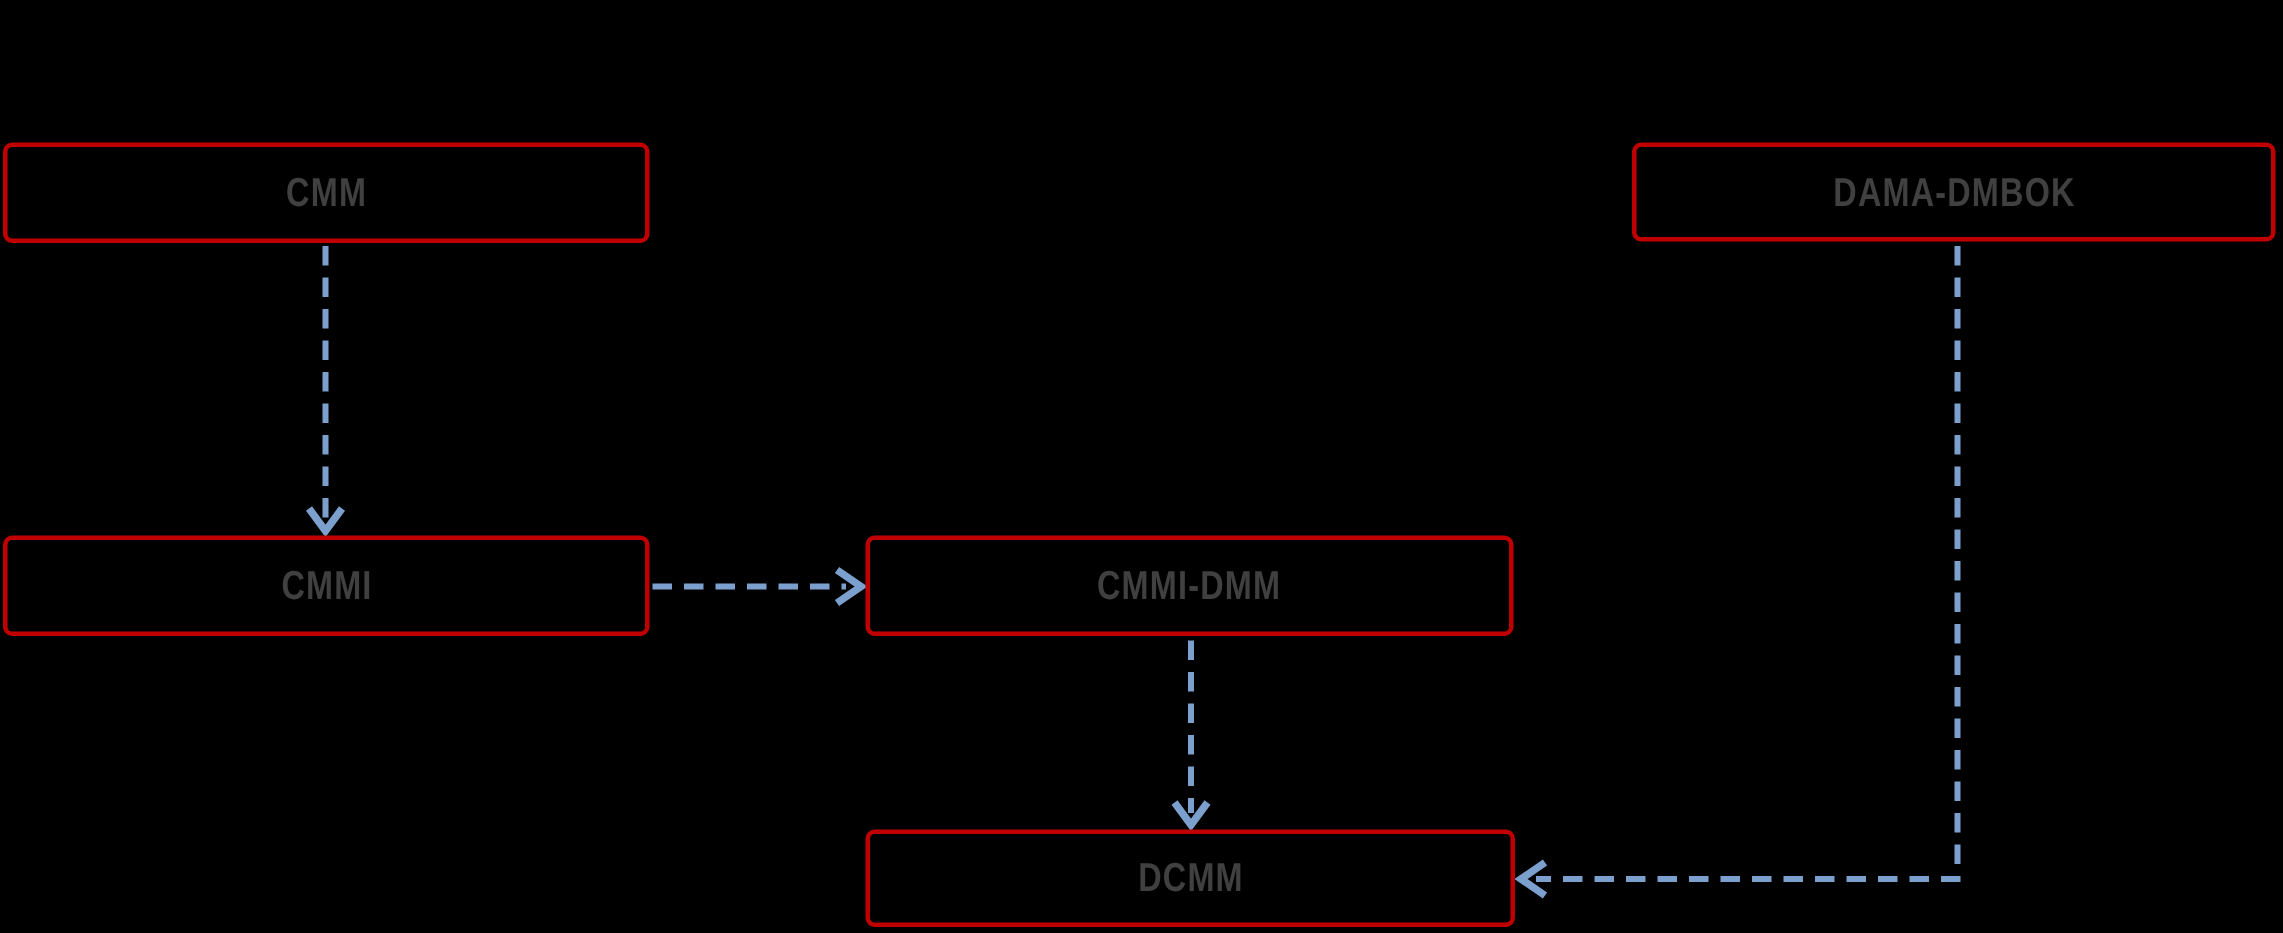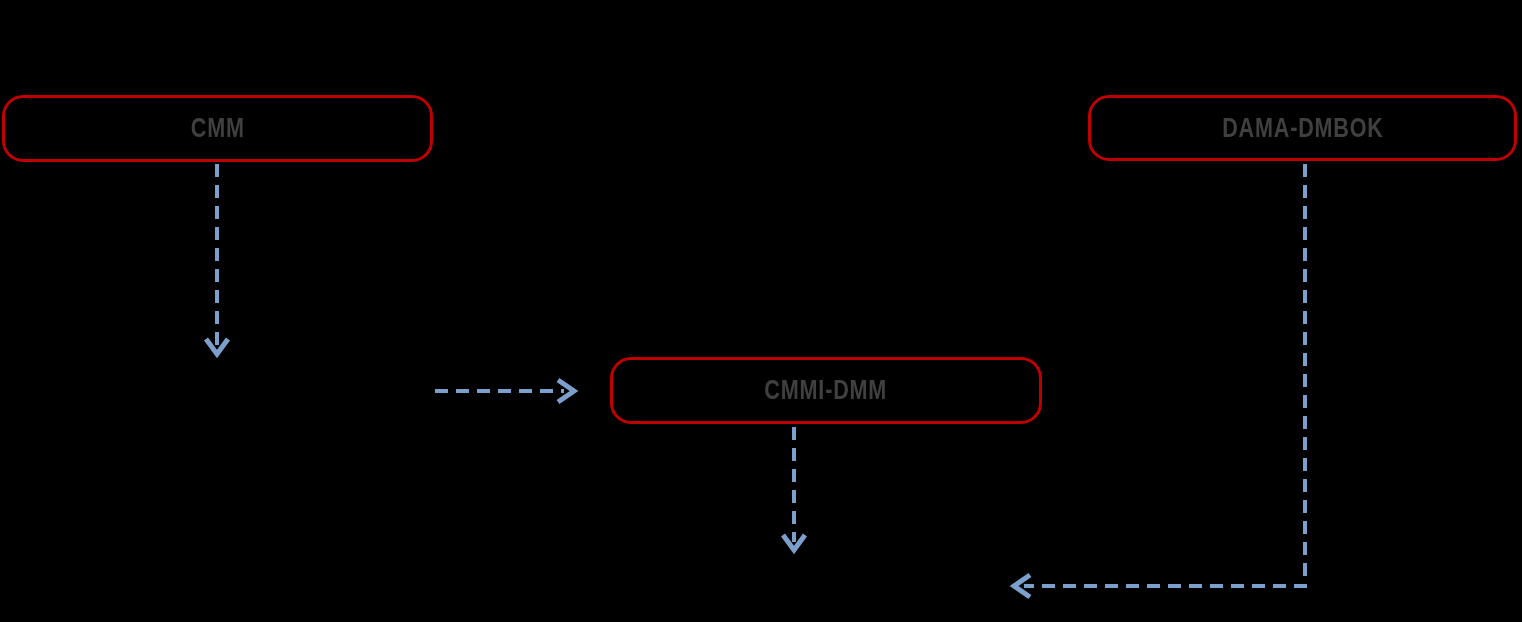--- a/index.html
+++ b/index.html
@@ -29,21 +29,21 @@
   }
   .edge-head {
     fill: none;
     stroke: #7BA0CD;
     stroke-width: 5;
     stroke-linejoin: miter;
   }
   .node {
     position: absolute;
     border: 3px solid #C00000;
-    border-radius: 21px;
+    border-radius: 6px;
     background: transparent;
     box-sizing: border-box;
     display: flex;
     align-items: center;
     justify-content: center;
   }
   .node-label {
     color: #404040;
     font-weight: bold;
     font-size: 27px;
@@ -77,23 +77,29 @@
     <g>
       <path class="edge-line" d="M 1305 164 V 586 H 1024"></path>
       <path class="edge-head" d="M 1030 575 L 1014 586 L 1030 597"></path>
     </g>
   </svg>
 
   <div class="node" style="left:2px; top:95px; width:431px; height:67px;">
     <span class="node-label">CMM</span>
   </div>
 
+  <div class="node" style="left:2px; top:357px; width:431px; height:67px;">
+    <span class="node-label">CMMI</span>
+  </div>
 
-  <div class="node" style="left:577px; top:357px; width:432px; height:67px;margin-left:33px;">
+  <div class="node" style="left:577px; top:357px; width:432px; height:67px;">
     <span class="node-label">CMMI-DMM</span>
   </div>
 
+  <div class="node" style="left:577px; top:553px; width:433px; height:65px;">
+    <span class="node-label">DCMM</span>
+  </div>
 
   <div class="node" style="left:1088px; top:95px; width:429px; height:66px;text-align:right;">
     <span class="node-label">DAMA-DMBOK</span>
   </div>
 
 </div>
 
 </body></html>

